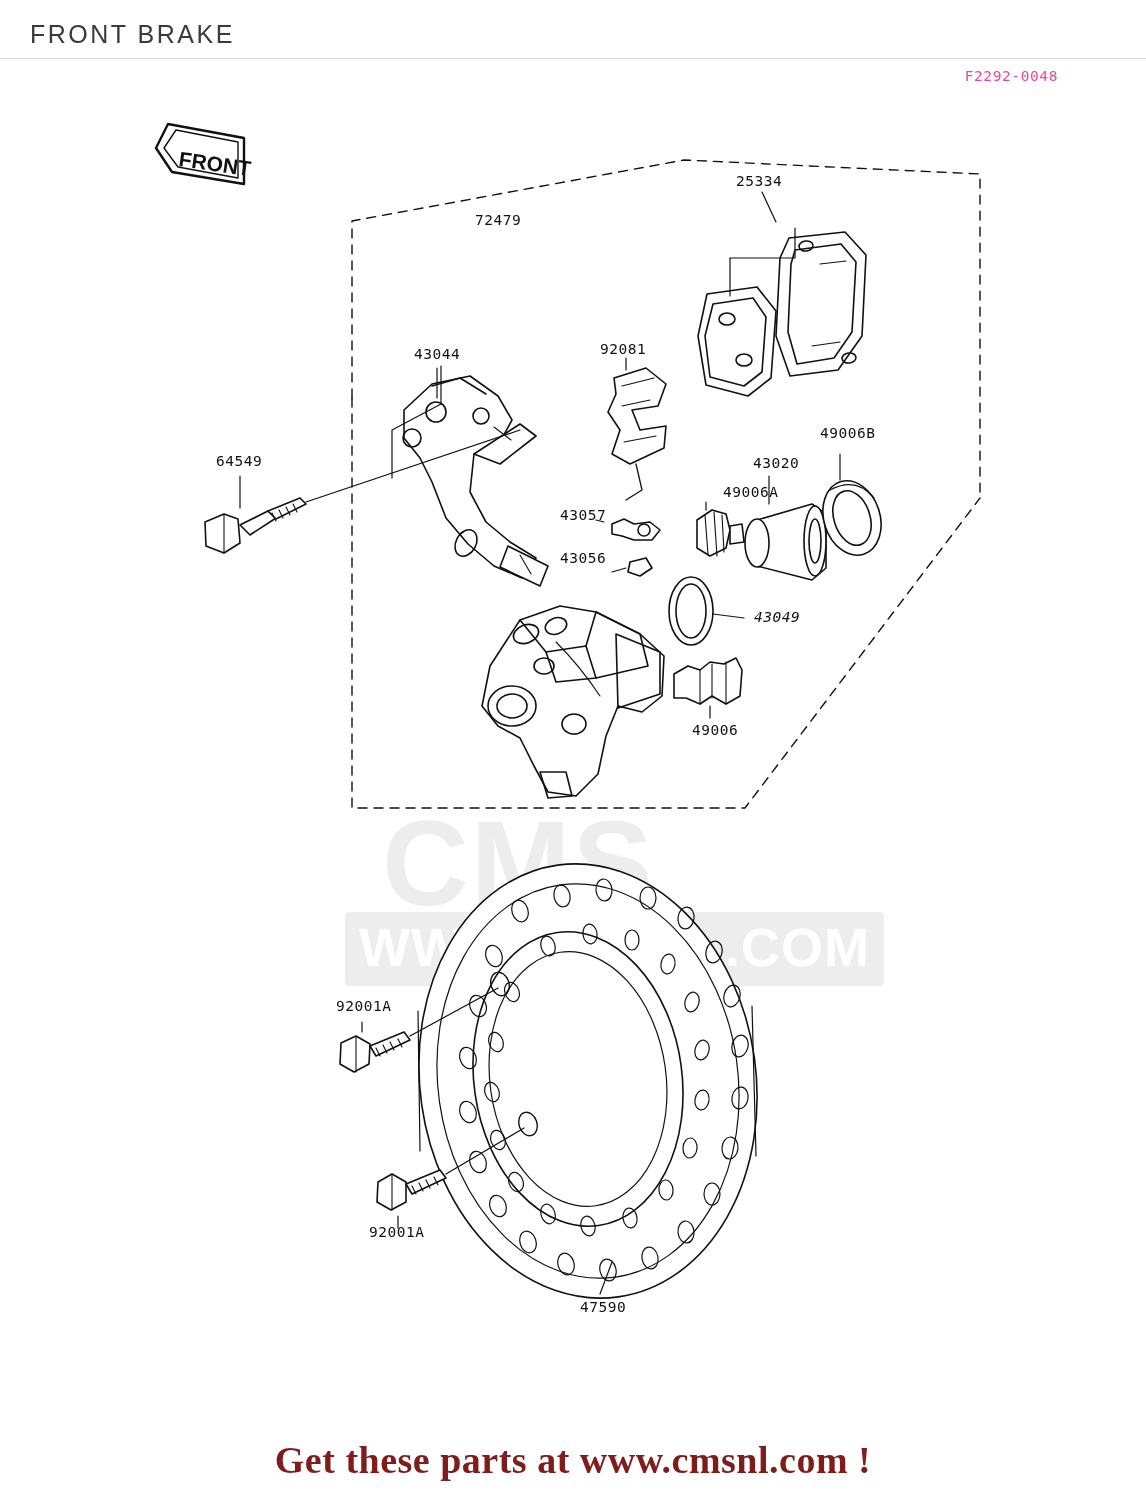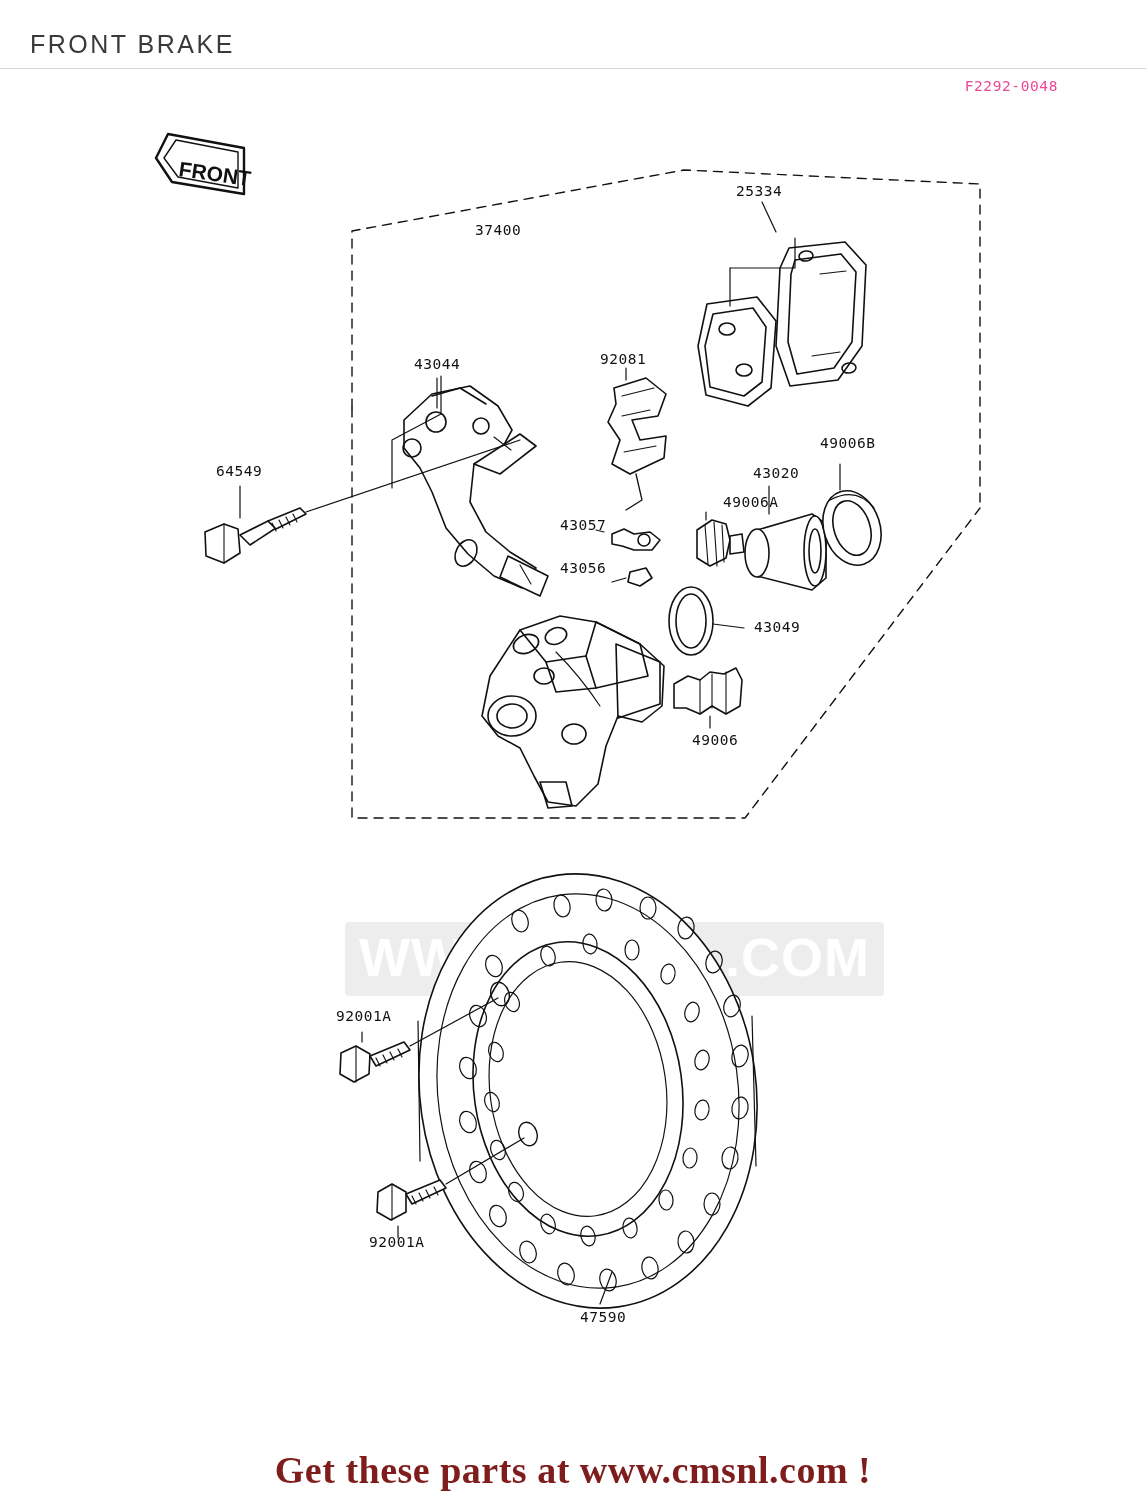--- a/index.html
+++ b/index.html
@@ -10,21 +10,21 @@
   body {
     width: 1146px;
     height: 1500px;
     position: relative;
     font-family: "Liberation Sans", sans-serif;
     color: #000000;
     overflow: hidden;
   }
   #page {
     position: absolute;
-    left: 0; top: 16px;
+    left: 0; top: 6px;
     width: 1146px;
     height: 1060px;
   }
   .page-title {
     position: absolute;
     left: 30px;
     top: 14px;
     font-size: 25px;
     letter-spacing: 2.5px;
     color: #3a3a3a;
@@ -104,20 +104,21 @@
 </style>
 </head>
 <body>
 
 <div id="page">
 
   <div class="page-title">FRONT BRAKE</div>
   <div class="title-rule"></div>
   <div class="diagram-code">F2292-0048</div>
 
+  <div class="wm wm-text wm-cms">CMS</div>
   <div class="wm wm-text wm-url">WWW.CMSNL.COM</div>
 
   <svg class="art" viewBox="0 0 1146 1500">
     <g fill="none" stroke="#111111" stroke-width="1.6" stroke-linejoin="round" stroke-linecap="round">
 
       <g>
         <path d="M168 118 L244 132 L244 178 L172 166 L156 142 Z" fill="#ffffff" stroke="#111111" stroke-width="2.4"></path>
         <path d="M176 124 L238 136 L238 172 L178 161 L164 142 Z" fill="#ffffff" stroke="#111111" stroke-width="1.4"></path>
         <text x="178" y="160" font-family="Liberation Sans, sans-serif" font-size="21" font-weight="700" fill="#111111" stroke="none" transform="rotate(8 178 160)">FRONT</text>
       </g>
@@ -329,31 +330,31 @@
             <path d="M434 1171 L438 1179"></path>
         </g>
         <path d="M446 1168 L524 1122" stroke-width="1.2"></path>
         <path d="M398 1210 L398 1222" stroke-width="1.2"></path>
       </g>
 
       <path d="M600 1288 L612 1256" stroke-width="1.2"></path>
     </g>
   </svg>
 
-  <div class="callout" style="left:475px; top:206px;">37400</div>
+  <div class="callout" style="left:475px; top:206px;">72479</div>
   <div class="callout" style="left:736px; top:167px;">25334</div>
   <div class="callout" style="left:414px; top:340px;">43044</div>
   <div class="callout" style="left:600px; top:335px;">92081</div>
   <div class="callout" style="left:820px; top:419px;">49006B</div>
   <div class="callout" style="left:753px; top:449px;">43020</div>
   <div class="callout" style="left:683px; top:478px;margin-left:40px;">49006A</div>
   <div class="callout" style="left:216px; top:447px;">64549</div>
   <div class="callout" style="left:560px; top:501px;">43057</div>
   <div class="callout" style="left:560px; top:544px;">43056</div>
-  <div class="callout" style="left:754px; top:603px;">43049</div>
+  <div class="callout" style="left:754px; top:603px;font-style:italic;">43049</div>
   <div class="callout" style="left:692px; top:716px;text-align:center;">49006</div>
   <div class="callout" style="left:336px; top:992px;">92001A</div>
   <div class="callout" style="left:369px; top:1218px;">92001A</div>
   <div class="callout" style="left:580px; top:1293px;">47590</div>
 
   <div class="footer-cta">Get these parts at www.cmsnl.com !</div>
 
 </div>
 
 </body></html>

